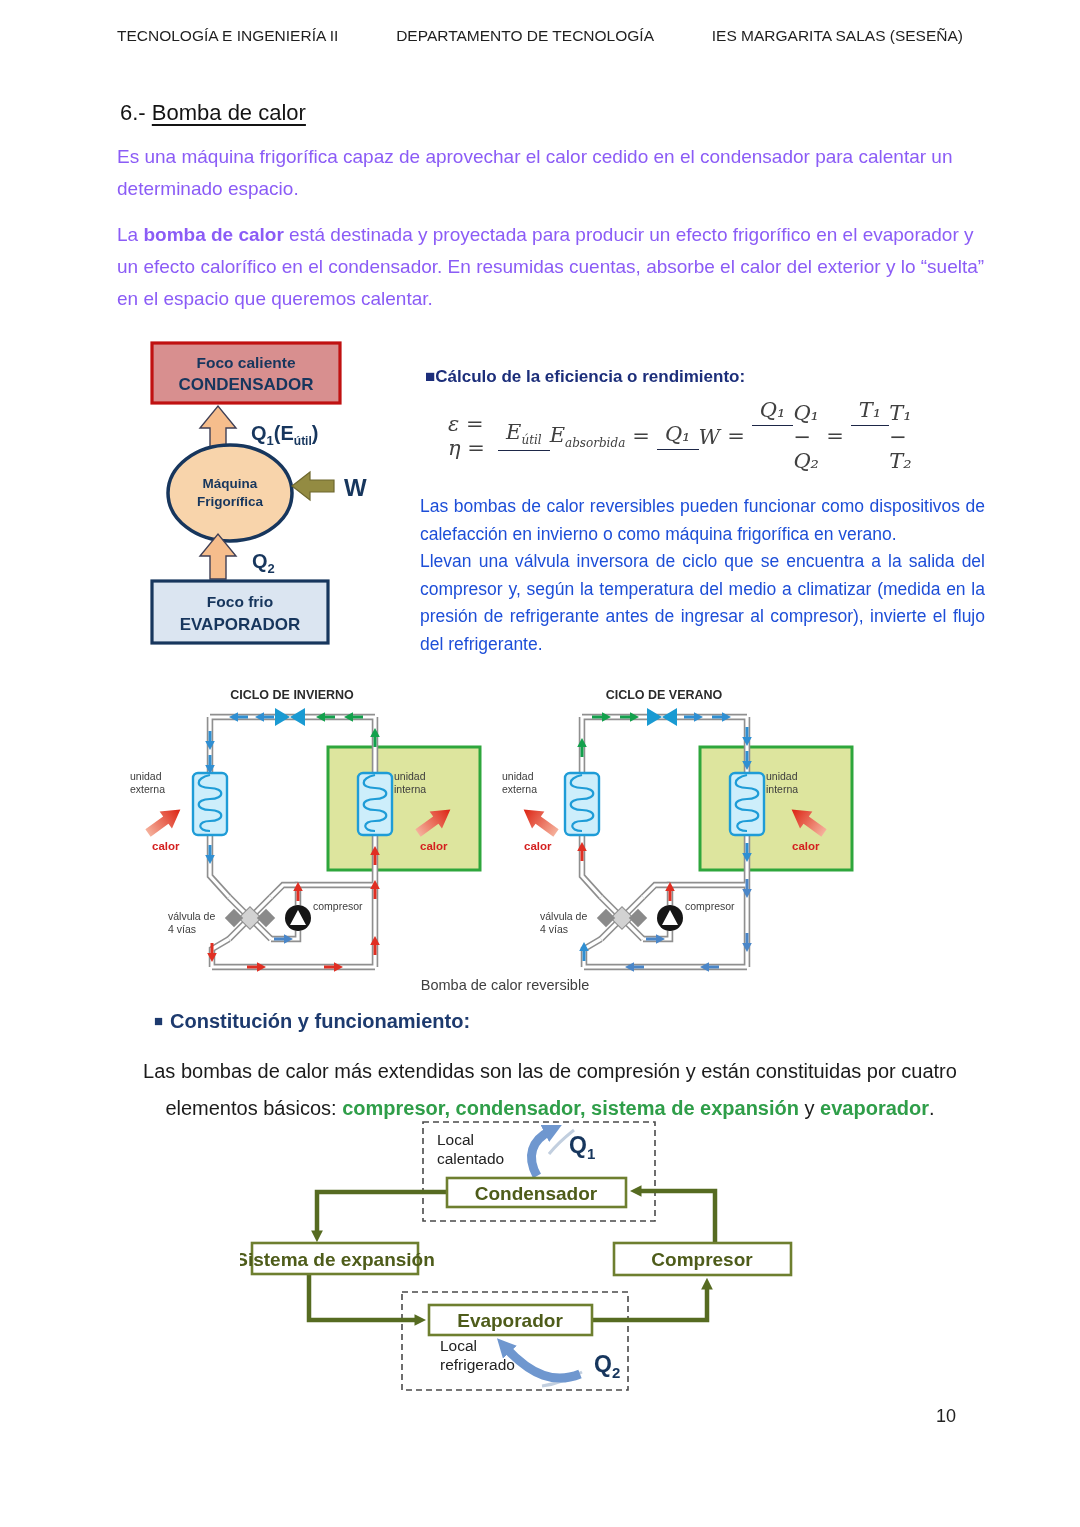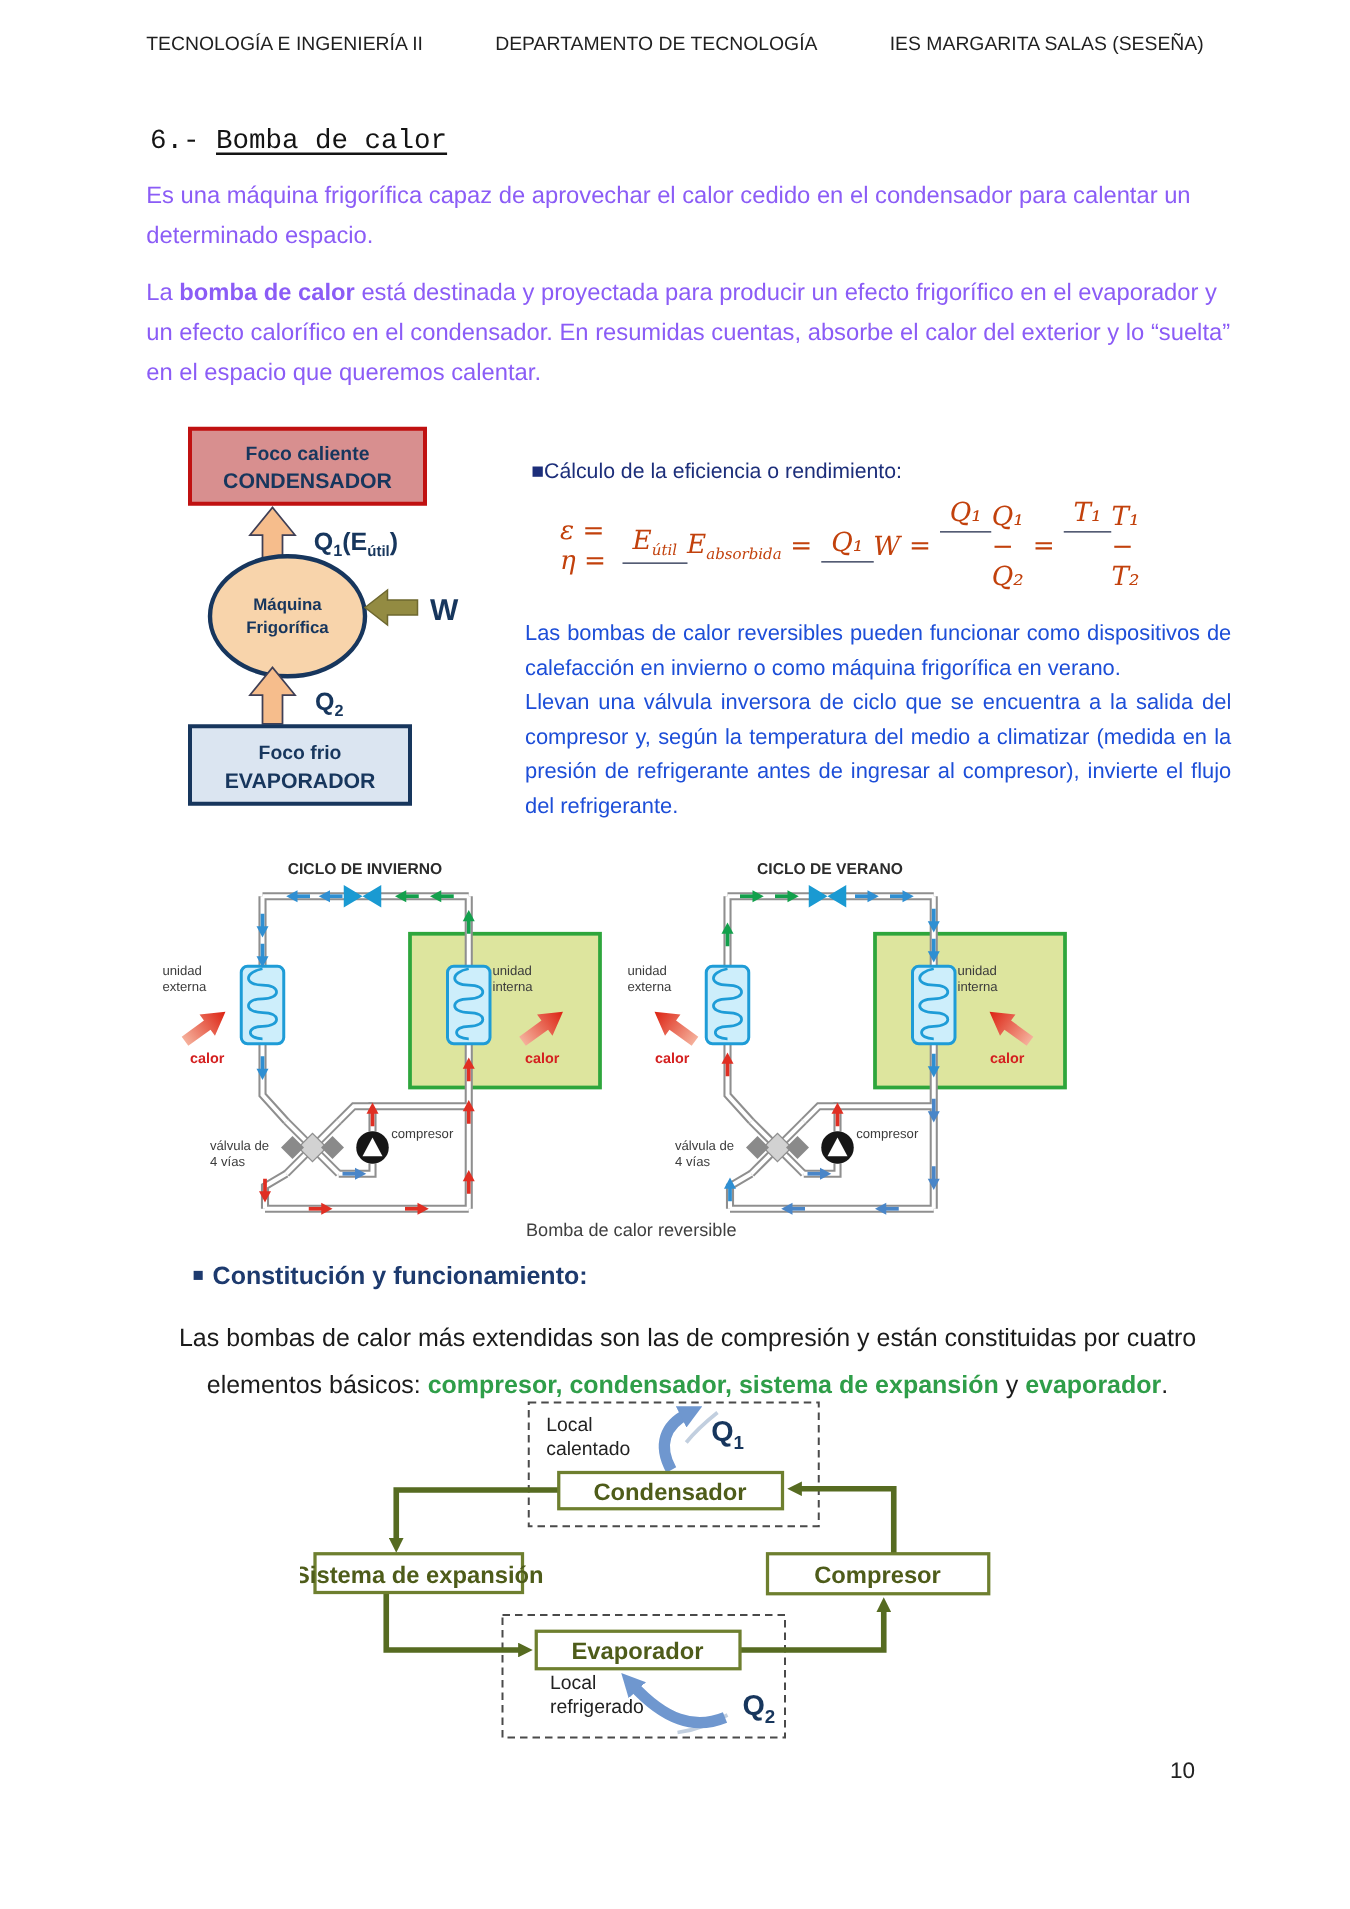--- a/index.html
+++ b/index.html
@@ -3,29 +3,29 @@
 <meta charset="utf-8">
 <style>
   html,body{margin:0;padding:0;background:#fff;}
   #page{position:relative;width:1080px;height:1527px;background:#ffffff;
         font-family:"Liberation Sans",sans-serif;color:#1a1a1a;overflow:hidden;}
   .abs{position:absolute;}
   
   .hdr{left:117px;top:27px;width:846px;display:flex;justify-content:space-between;
        font-size:15.5px;color:#1f1f1f;}
   
-  .sect{left:120px;top:100px;font-size:22px;color:#141414;font-family:Liberation Mono, monospace;}
+  .sect{left:120px;top:100px;font-size:22px;color:#141414;}
   .sect .und{text-decoration:underline;text-underline-offset:4px;}
   
   .body-p{left:117px;width:868px;font-size:19px;line-height:32px;color:#8b5cf6;}
   .b{font-weight:bold;}
   
-  .eff-h{left:425px;top:367px;font-size:17px;font-weight:normal;color:#1c2e7a;}
+  .eff-h{left:425px;top:367px;font-size:17px;font-weight:bold;color:#1c2e7a;}
   .formula{left:448px;top:398px;width:465px;display:flex;align-items:center;justify-content:center;
-           gap:7px;font-family:"DejaVu Serif",serif;font-style:italic;font-size:21px;color:#c2410c;}
+           gap:7px;font-family:"DejaVu Serif",serif;font-style:italic;font-size:21px;color:#404040;}
   .frac{display:inline-flex;flex-direction:row;align-items:flex-start;}
   .frac .num{border-bottom:1.6px solid #1d2747;padding:0 8px 3px;}
   .frac .den{padding-top:3px;}
   .formula sub{font-size:12px;font-style:italic;}
   .just-p{left:420px;top:493px;width:565px;font-size:17.5px;line-height:27.5px;
           text-align:justify;color:#1d4ed8;}
   
   .caption{left:0;top:977px;width:1010px;text-align:center;font-size:14.5px;color:#404040;}
   
   .const-h{left:154px;top:1010px;font-size:20px;font-weight:bold;color:#1d3a6e;}

